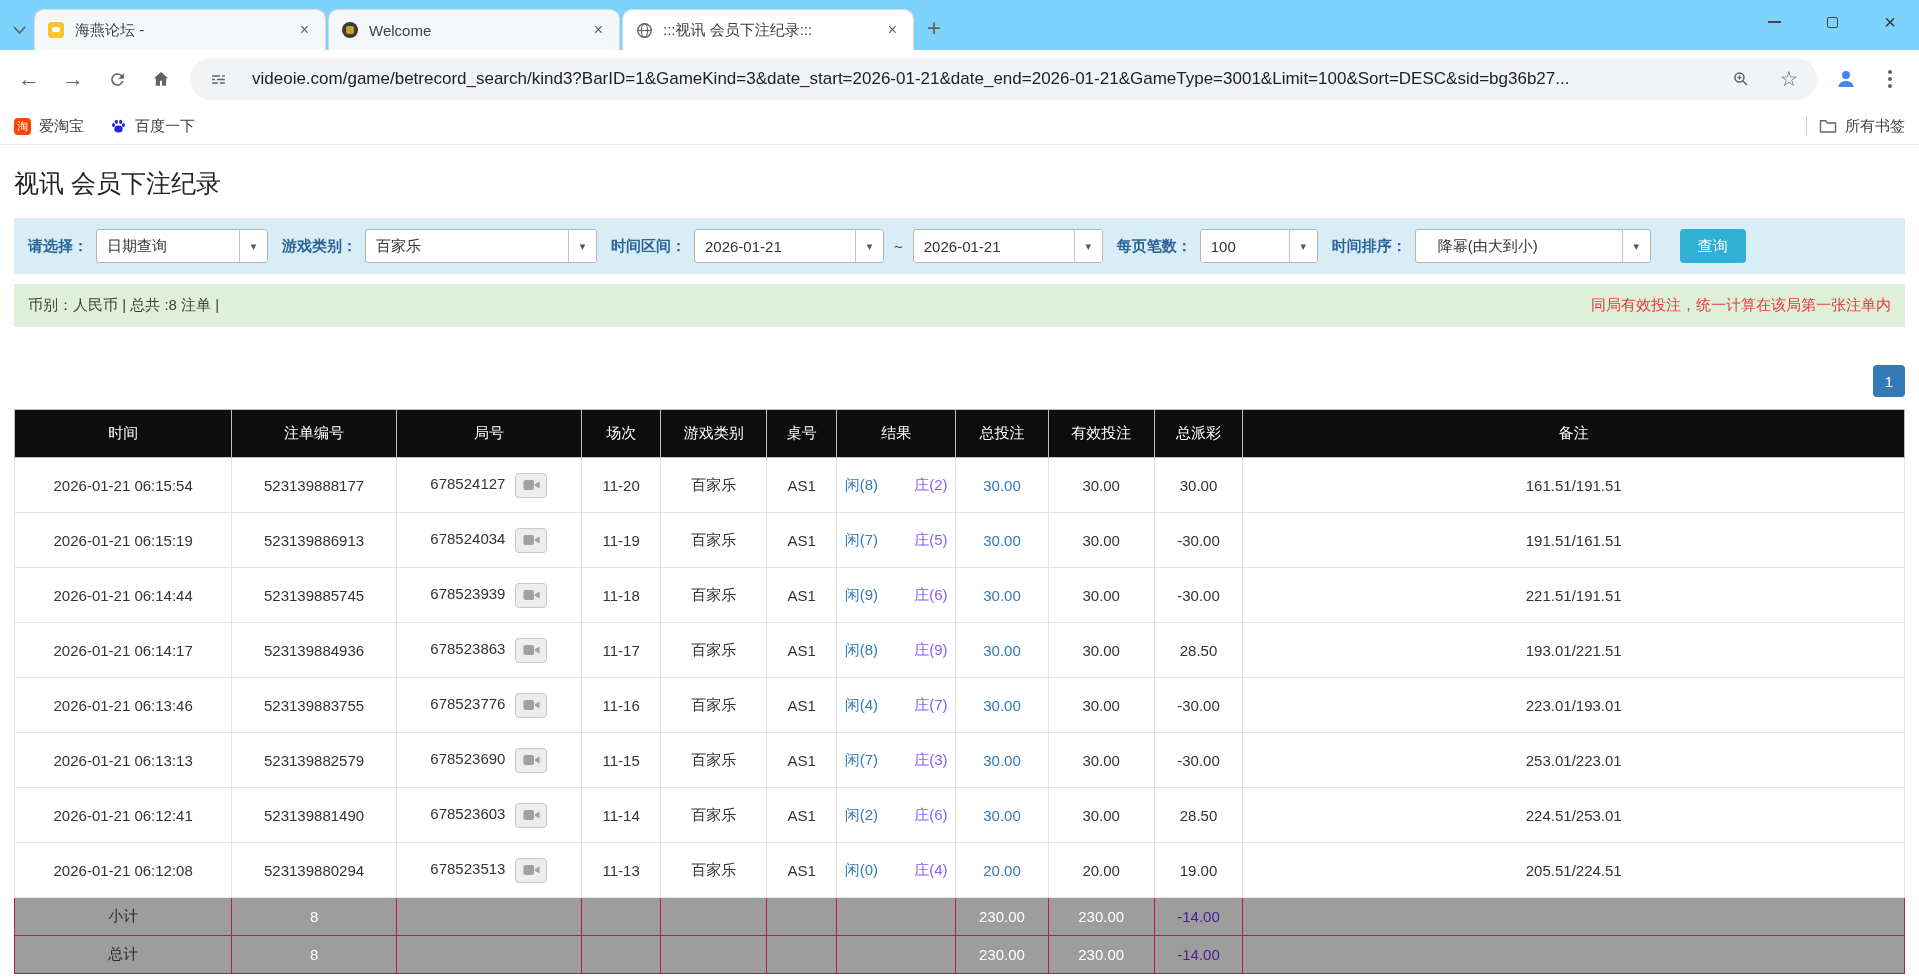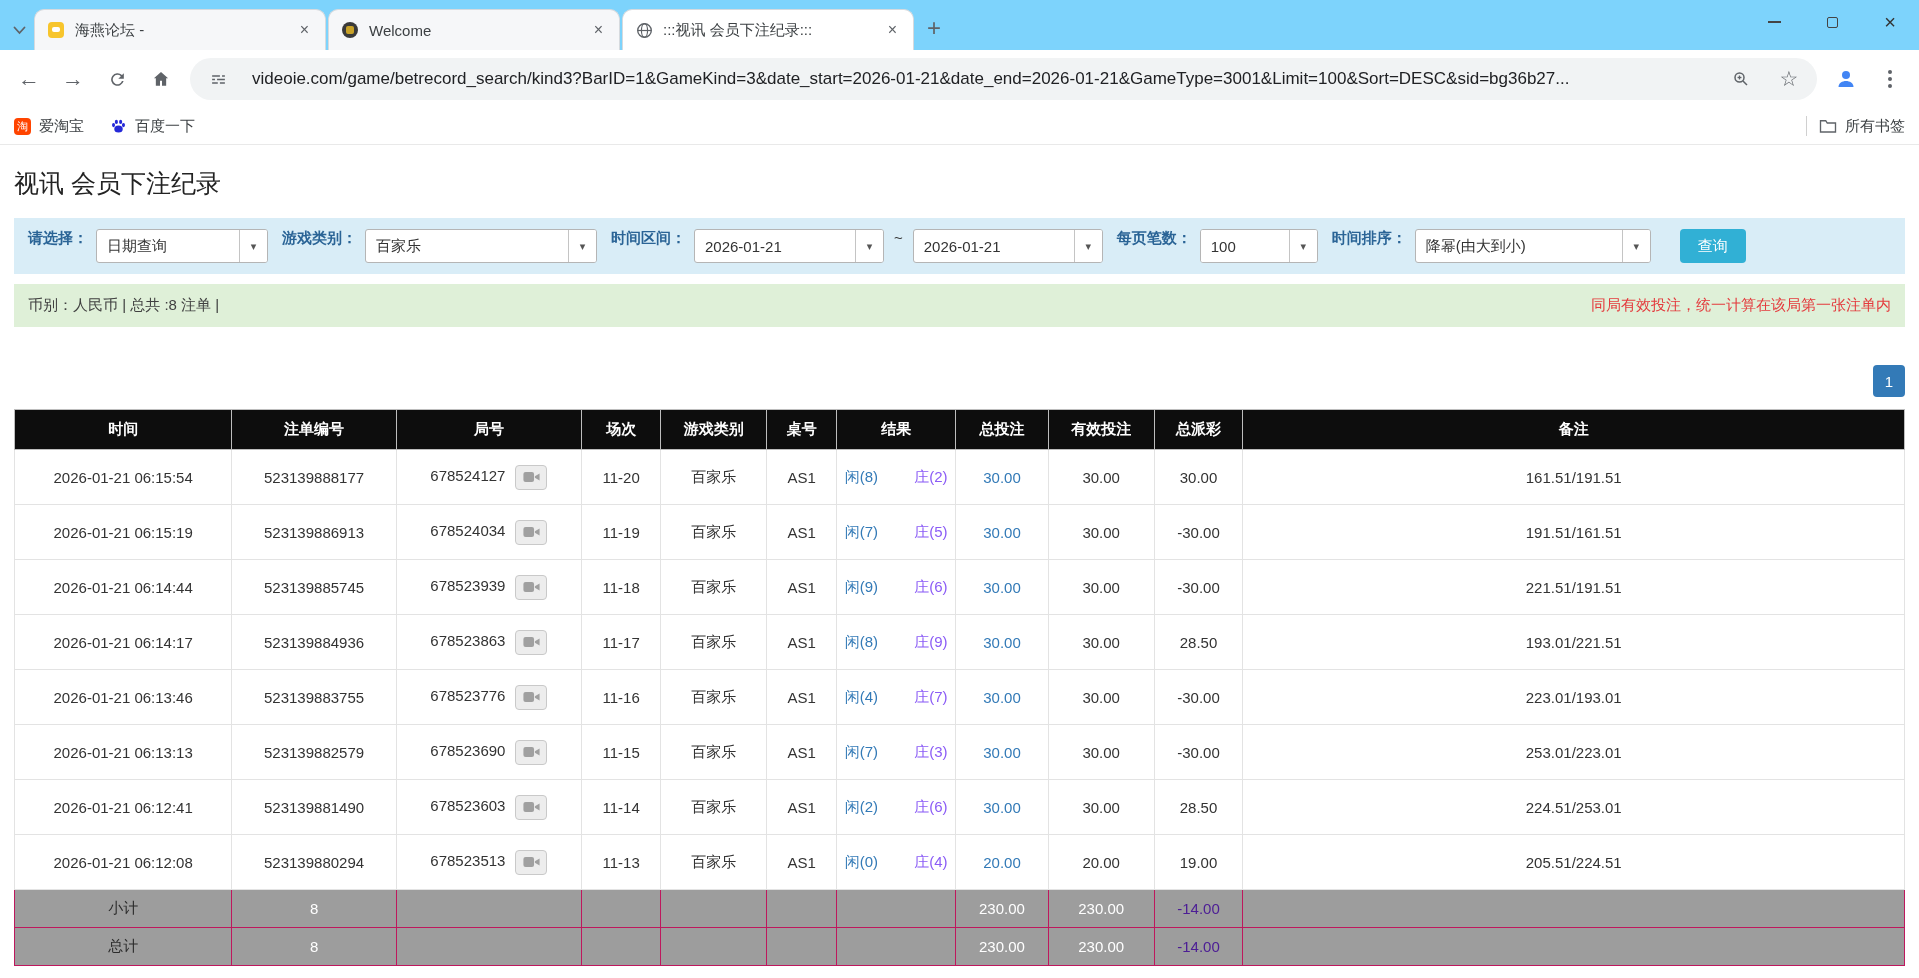--- a/index.html
+++ b/index.html
@@ -37,41 +37,41 @@
   .bookmarks-bar { height:37px; background:#fff; border-bottom:1px solid #e9e9e9; display:flex; align-items:center; padding:0 14px; gap:26px; }
   .bookmark { display:flex; align-items:center; gap:8px; font-size:15px; color:#3c4043; }
   .bm-tao { width:17px; height:17px; border-radius:4px; background:#ff4400; color:#fff; font-size:11px; display:flex; align-items:center; justify-content:center; }
   .bm-right { margin-left:auto; display:flex; align-items:center; gap:12px; }
   .bm-sep { width:1px; height:20px; background:#d0d0d0; }
 
   
   .page { padding:0 14px; }
   .page-title { margin-top:22px; font-size:25px; font-weight:500; color:#222; }
 
-  .filter-bar { margin-top:18px; background:#d9edf7; padding:11px 14px; display:flex; align-items:flex-start; gap:8px; }
+  .filter-bar { margin-top:18px; background:#d9edf7; padding:11px 14px; display:flex; align-items:center; gap:8px; }
   .f-label { color:#2a6496; font-size:15px; font-weight:700; white-space:nowrap; margin-left:6px; }
   .f-label:first-child { margin-left:0; }
   .combo { display:inline-flex; align-items:stretch; background:#fff; border:1px solid #b5b5b5; border-radius:3px; height:34px; overflow:hidden; }
   .combo-text { flex:1; display:flex; align-items:center; padding:0 10px; font-size:15px; color:#333; white-space:nowrap; }
   .combo input { flex:1; min-width:0; border:none; outline:none; padding:0 10px; font-size:15px; color:#333; font-family:inherit; background:#fff; }
   .combo-arrow { width:28px; flex:none; border-left:1px solid #c4c4c4; background:#fff; display:flex; align-items:center; justify-content:center; color:#555; font-size:11px; }
-  .w-select { width:172px;gap:35px; } .w-game { width:232px; } .w-date { width:190px; } .w-size { width:118px; } .w-sort { width:236px; }
+  .w-select { width:172px;gap:35px; } .w-game { width:232px; } .w-date { width:190px; } .w-size { width:118px; } .w-sort { width:236px;padding-left:12px; }
   .tilde { font-size:15px; color:#333; padding:0 2px; }
   .query-btn { height:34px; padding:0 18px; margin-left:21px; background:#31b0d5; border:none; border-radius:4px; color:#fff; font-size:15px; font-family:inherit; }
 
   .info-bar { margin-top:10px; background:#dff0d8; padding:12px 14px; display:flex; justify-content:space-between; align-items:center; font-size:15px; }
   .info-left { color:#404040; }
   .info-right { color:#e4393c; }
 
   .pager { display:flex; justify-content:flex-end; margin-top:38px; margin-bottom:12px; }
   .pager.bottom { margin-top:12px; margin-bottom:0; }
   .page-btn { min-width:32px; height:32px; padding:0 6px; background:#337ab7; color:#fff; border-radius:4px; display:flex; align-items:center; justify-content:center; font-size:15px; }
 
   table.bets { width:100%; border-collapse:collapse; table-layout:fixed; }
-  table.bets th { background:#0d0d0d; color:#fff; font-size:15px; font-weight:700; height:40px; border:1px solid #bdbdbd; text-align:center; }
+  table.bets th { background:#0d0d0d; color:#fff; font-size:15px; font-weight:400; height:48px; border:1px solid #bdbdbd; text-align:center; }
   table.bets td { border:1px solid #e3e3e3; height:55px; text-align:center; font-size:15px; color:#333; background:#fff; white-space:nowrap; overflow:hidden; }
   .link-blue { color:#337ab7; }
   .neg { color:#e4393c; }
   .res-player { color:#337ab7; }
   .res-banker { color:#8b5cf6;margin-left:32px; }
   .video-btn { display:inline-flex; align-items:center; justify-content:center; width:32px; height:25px; background:#ededed; border:1px solid #c9c9c9; border-radius:4px; margin-left:10px; vertical-align:middle; }
   tr.footer td { background:#9d9d9d; border:1px solid #be185d; height:38px; color:#fff; }
   tr.footer td.f-cell-label { color:#2b2b2b; font-weight:400; }
   tr.footer td .neg, tr.footer td.neg { color:#4c1d95; }
 </style>

